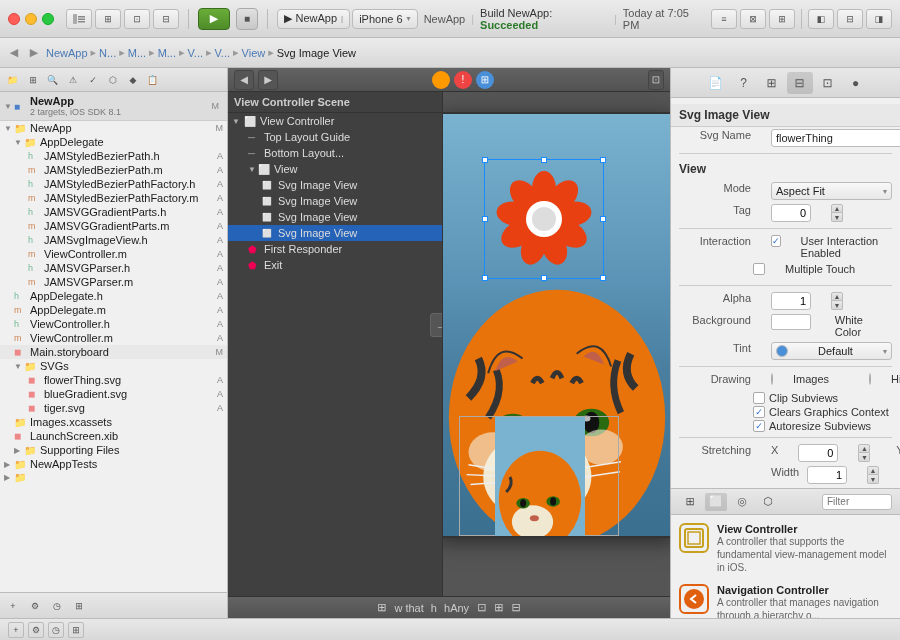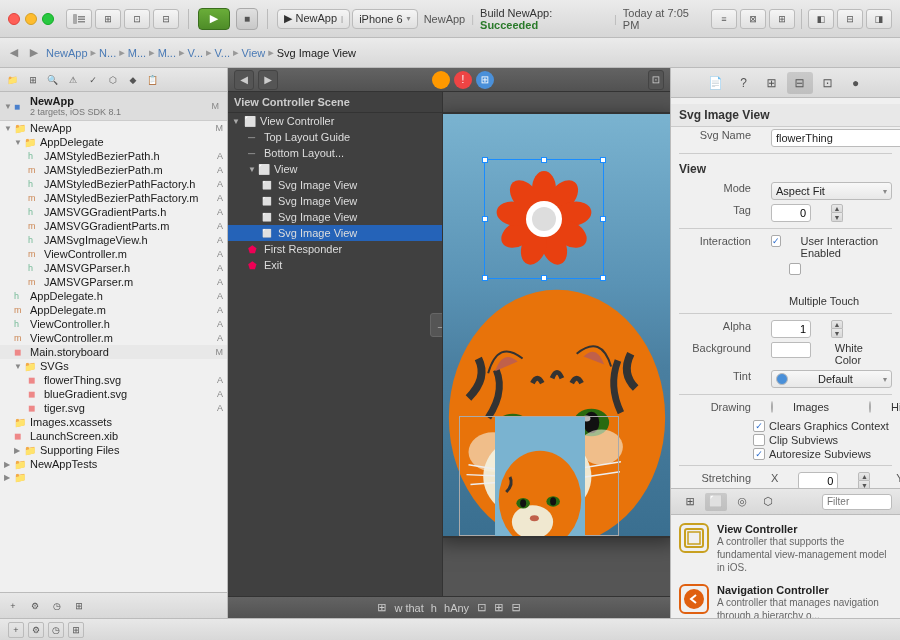--- a/index.html
+++ b/index.html
@@ -1124,21 +1124,21 @@
         </div>
       </div>
 
       <div class="inspector-sep"></div>
 
       <div class="inspector-row">
         <span class="inspector-label">Interaction</span>
         <div class="checkbox checked"></div>
         <span class="checkbox-label">User Interaction Enabled</span>
       </div>
-      <div class="inspector-row" style="padding-left:118px;flex-direction:column;">
+      <div class="inspector-row" style="padding-left:82px;">
         <div class="checkbox"></div>
         <span class="checkbox-label">Multiple Touch</span>
       </div>
 
       <div class="inspector-sep"></div>
 
       <div class="inspector-row">
         <span class="inspector-label">Alpha</span>
         <input class="inspector-number-field" value="1" style="">
         <div class="stepper">
@@ -1167,26 +1167,26 @@
       <div class="inspector-row">
         <span class="inspector-label">Drawing</span>
         <div class="radio-btn"></div>
         <span style="font-size:11px;color:#333;">Images</span>
         <div style="width:12px;"></div>
         <div class="radio-btn"></div>
         <span style="font-size:11px;color:#333;">Hidden</span>
       </div>
 
       <div class="checkbox-row" style="padding-left:82px;">
+        <div class="checkbox"></div>
+        <span class="checkbox-label">Clip Subviews</span>
+      </div>
+      <div class="checkbox-row" style="padding-left:82px;">
         <div class="checkbox checked"></div>
         <span class="checkbox-label">Clears Graphics Context</span>
-      </div>
-      <div class="checkbox-row" style="padding-left:82px;">
-        <div class="checkbox"></div>
-        <span class="checkbox-label">Clip Subviews</span>
       </div>
       <div class="checkbox-row" style="padding-left:82px;">
         <div class="checkbox checked"></div>
         <span class="checkbox-label">Autoresize Subviews</span>
       </div>
 
       <div class="inspector-sep"></div>
 
       <div class="inspector-row">
         <span class="inspector-label">Stretching</span>

